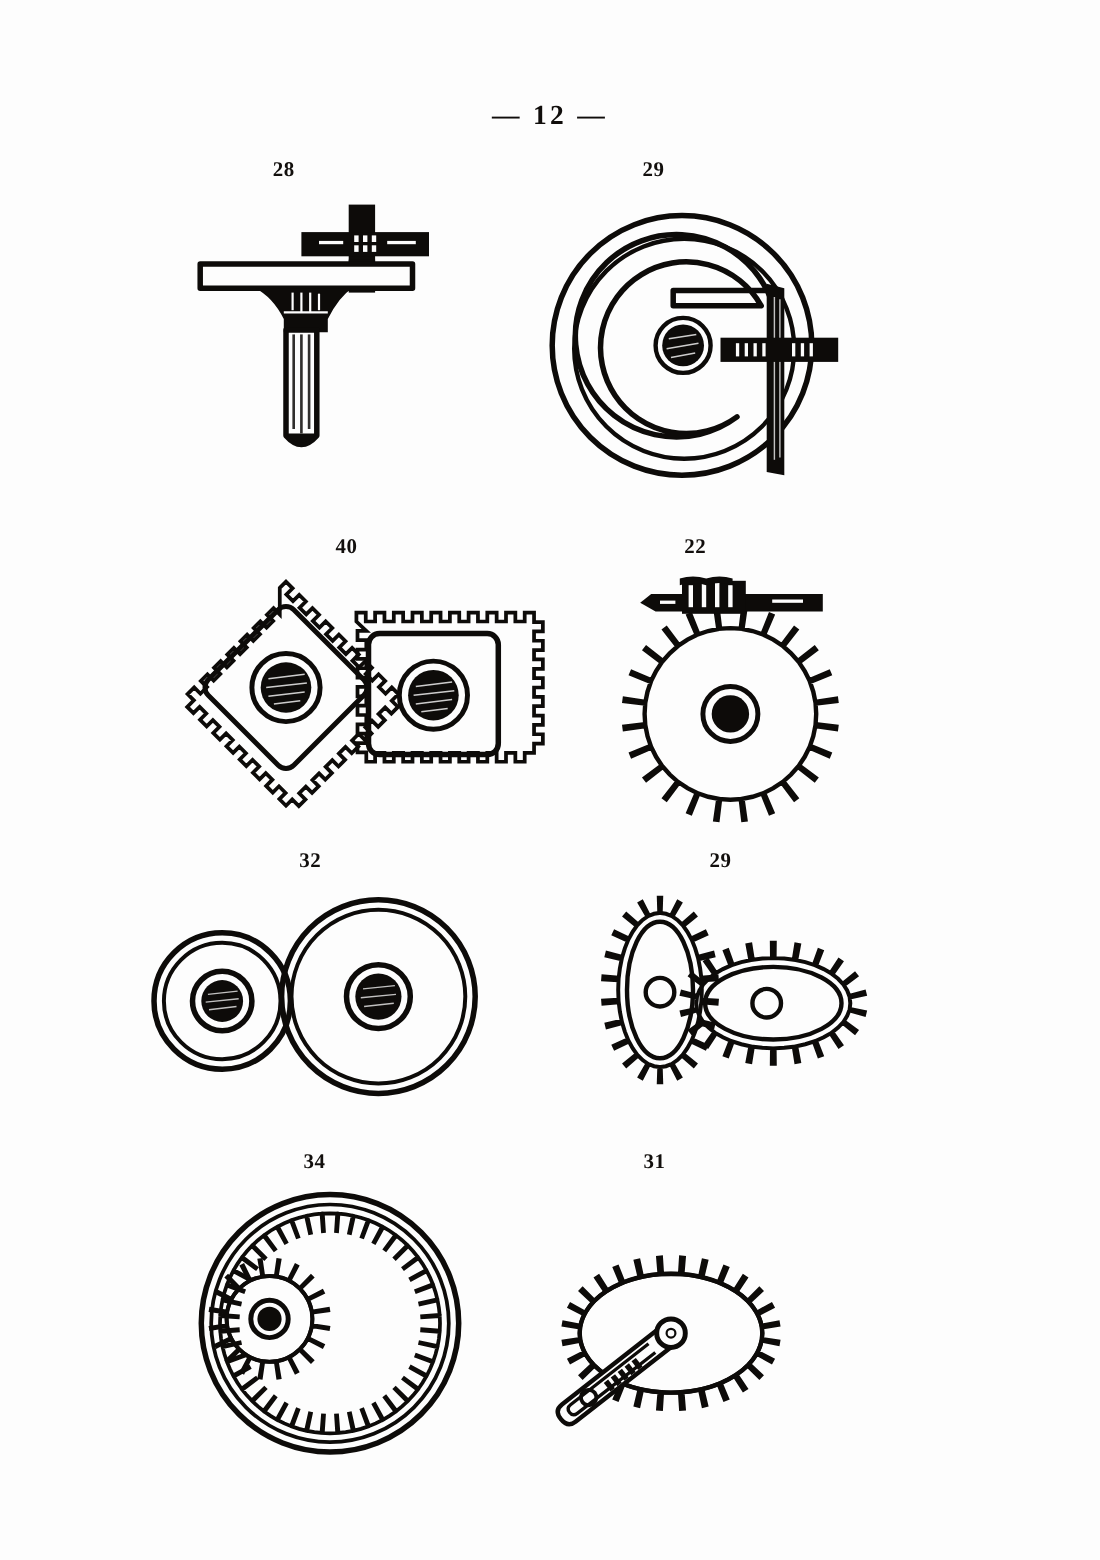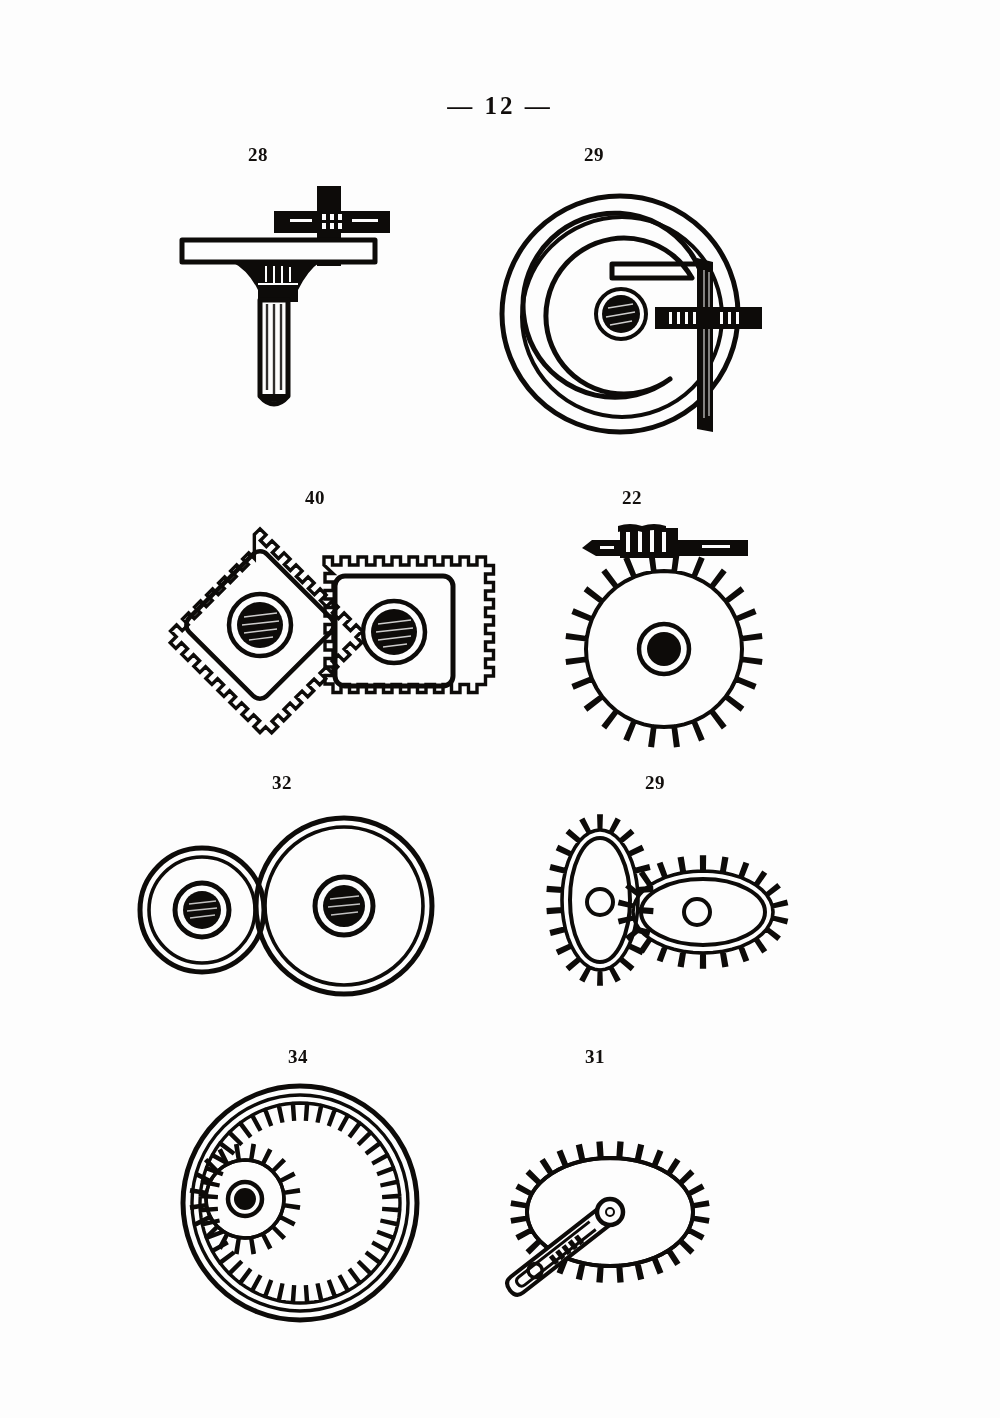--- a/index.html
+++ b/index.html
@@ -263,21 +263,21 @@
       <g transform="translate(181,100)">
         <g id="f33b">
             <path d="M70.00,0.00 L69.45,5.14 L83.13,8.09 L82.60,10.25 L69.11,6.53 L67.16,11.55 L64.16,16.39 L75.39,24.75 L74.02,26.52 L63.17,17.67 L58.89,22.17 L53.68,26.31 L61.71,37.78 L59.76,39.10 L52.11,27.38 L45.84,30.99 L38.85,34.11 L43.94,47.15 L41.60,48.03 L36.83,34.87 L29.08,37.29 L20.87,39.14 L23.39,52.91 L20.79,53.35 L18.57,39.53 L9.96,40.58 L1.20,40.99 L1.34,54.99 L-1.34,54.99 L-1.20,40.99 L-9.96,40.58 L-18.57,39.53 L-20.79,53.35 L-23.39,52.91 L-20.87,39.14 L-29.08,37.29 L-36.83,34.87 L-41.60,48.03 L-43.94,47.15 L-38.85,34.11 L-45.84,30.99 L-52.11,27.38 L-59.76,39.10 L-61.71,37.78 L-53.68,26.31 L-58.89,22.17 L-63.17,17.67 L-74.02,26.52 L-75.39,24.75 L-64.16,16.39 L-67.16,11.55 L-69.11,6.53 L-82.60,10.25 L-83.13,8.09 L-69.45,5.14 L-70.00,0.00 L-69.45,-5.14 L-83.13,-8.09 L-82.60,-10.25 L-69.11,-6.53 L-67.16,-11.55 L-64.16,-16.39 L-75.39,-24.75 L-74.02,-26.52 L-63.17,-17.67 L-58.89,-22.17 L-53.68,-26.31 L-61.71,-37.78 L-59.76,-39.10 L-52.11,-27.38 L-45.84,-30.99 L-38.85,-34.11 L-43.94,-47.15 L-41.60,-48.03 L-36.83,-34.87 L-29.08,-37.29 L-20.87,-39.14 L-23.39,-52.91 L-20.79,-53.35 L-18.57,-39.53 L-9.96,-40.58 L-1.20,-40.99 L-1.34,-54.99 L1.34,-54.99 L1.20,-40.99 L9.96,-40.58 L18.57,-39.53 L20.79,-53.35 L23.39,-52.91 L20.87,-39.14 L29.08,-37.29 L36.83,-34.87 L41.60,-48.03 L43.94,-47.15 L38.85,-34.11 L45.84,-30.99 L52.11,-27.38 L59.76,-39.10 L61.71,-37.78 L53.68,-26.31 L58.89,-22.17 L63.17,-17.67 L74.02,-26.52 L75.39,-24.75 L64.16,-16.39 L67.16,-11.55 L69.11,-6.53 L82.60,-10.25 L83.13,-8.09 L69.45,-5.14 L70.00,-0.00 Z" fill="none" stroke="#0d0b09" stroke-width="3.6" stroke-linejoin="miter"></path>
           </g>
         <ellipse cx="0" cy="0" rx="62" ry="33" class="ink" stroke-width="4"></ellipse>
         <circle cx="-6" cy="0" r="13" class="ink" stroke-width="4"></circle>
       </g>
     </svg>
   </div>
 
-  <div class="fig-label" style="left:288px; top:1046px;">34</div>
+  <div class="fig-label" style="left:276px; top:1046px;">34</div>
   <div class="figure" style="left:172px; top:1082px;">
     <svg width="262" height="242" viewBox="0 0 262 242">
       <g transform="translate(128,121)">
         <circle cx="0" cy="0" r="117" class="ink" stroke-width="5"></circle>
         <circle cx="0" cy="0" r="108" class="ink" stroke-width="3.4"></circle>
         <g id="f34ring">
             <path d="M100.00,0.00 L99.78,6.56 L83.82,5.51 L83.75,6.47 L99.70,7.70 L98.98,14.23 L97.83,20.70 L82.18,17.39 L81.98,18.32 L97.59,21.81 L95.95,28.17 L93.89,34.41 L78.87,28.90 L78.53,29.80 L93.49,35.48 L90.96,41.54 L88.04,47.42 L73.95,39.84 L73.49,40.68 L87.49,48.43 L84.13,54.06 L80.40,59.47 L67.53,49.95 L66.96,50.72 L79.71,60.38 L75.57,65.49 L71.11,70.31 L59.74,59.06 L59.06,59.74 L70.31,71.11 L65.49,75.57 L60.38,79.71 L50.72,66.96 L49.95,67.53 L59.47,80.40 L54.06,84.13 L48.43,87.49 L40.68,73.49 L39.84,73.95 L47.42,88.04 L41.54,90.96 L35.48,93.49 L29.80,78.53 L28.90,78.87 L34.41,93.89 L28.17,95.95 L21.81,97.59 L18.32,81.98 L17.39,82.18 L20.70,97.83 L14.23,98.98 L7.70,99.70 L6.47,83.75 L5.51,83.82 L6.56,99.78 L0.00,100.00 L-6.56,99.78 L-5.51,83.82 L-6.47,83.75 L-7.70,99.70 L-14.23,98.98 L-20.70,97.83 L-17.39,82.18 L-18.32,81.98 L-21.81,97.59 L-28.17,95.95 L-34.41,93.89 L-28.90,78.87 L-29.80,78.53 L-35.48,93.49 L-41.54,90.96 L-47.42,88.04 L-39.84,73.95 L-40.68,73.49 L-48.43,87.49 L-54.06,84.13 L-59.47,80.40 L-49.95,67.53 L-50.72,66.96 L-60.38,79.71 L-65.49,75.57 L-70.31,71.11 L-59.06,59.74 L-59.74,59.06 L-71.11,70.31 L-75.57,65.49 L-79.71,60.38 L-66.96,50.72 L-67.53,49.95 L-80.40,59.47 L-84.13,54.06 L-87.49,48.43 L-73.49,40.68 L-73.95,39.84 L-88.04,47.42 L-90.96,41.54 L-93.49,35.48 L-78.53,29.80 L-78.87,28.90 L-93.89,34.41 L-95.95,28.17 L-97.59,21.81 L-81.98,18.32 L-82.18,17.39 L-97.83,20.70 L-98.98,14.23 L-99.70,7.70 L-83.75,6.47 L-83.82,5.51 L-99.78,6.56 L-100.00,0.00 L-99.78,-6.56 L-83.82,-5.51 L-83.75,-6.47 L-99.70,-7.70 L-98.98,-14.23 L-97.83,-20.70 L-82.18,-17.39 L-81.98,-18.32 L-97.59,-21.81 L-95.95,-28.17 L-93.89,-34.41 L-78.87,-28.90 L-78.53,-29.80 L-93.49,-35.48 L-90.96,-41.54 L-88.04,-47.42 L-73.95,-39.84 L-73.49,-40.68 L-87.49,-48.43 L-84.13,-54.06 L-80.40,-59.47 L-67.53,-49.95 L-66.96,-50.72 L-79.71,-60.38 L-75.57,-65.49 L-71.11,-70.31 L-59.74,-59.06 L-59.06,-59.74 L-70.31,-71.11 L-65.49,-75.57 L-60.38,-79.71 L-50.72,-66.96 L-49.95,-67.53 L-59.47,-80.40 L-54.06,-84.13 L-48.43,-87.49 L-40.68,-73.49 L-39.84,-73.95 L-47.42,-88.04 L-41.54,-90.96 L-35.48,-93.49 L-29.80,-78.53 L-28.90,-78.87 L-34.41,-93.89 L-28.17,-95.95 L-21.81,-97.59 L-18.32,-81.98 L-17.39,-82.18 L-20.70,-97.83 L-14.23,-98.98 L-7.70,-99.70 L-6.47,-83.75 L-5.51,-83.82 L-6.56,-99.78 L-0.00,-100.00 L6.56,-99.78 L5.51,-83.82 L6.47,-83.75 L7.70,-99.70 L14.23,-98.98 L20.70,-97.83 L17.39,-82.18 L18.32,-81.98 L21.81,-97.59 L28.17,-95.95 L34.41,-93.89 L28.90,-78.87 L29.80,-78.53 L35.48,-93.49 L41.54,-90.96 L47.42,-88.04 L39.84,-73.95 L40.68,-73.49 L48.43,-87.49 L54.06,-84.13 L59.47,-80.40 L49.95,-67.53 L50.72,-66.96 L60.38,-79.71 L65.49,-75.57 L70.31,-71.11 L59.06,-59.74 L59.74,-59.06 L71.11,-70.31 L75.57,-65.49 L79.71,-60.38 L66.96,-50.72 L67.53,-49.95 L80.40,-59.47 L84.13,-54.06 L87.49,-48.43 L73.49,-40.68 L73.95,-39.84 L88.04,-47.42 L90.96,-41.54 L93.49,-35.48 L78.53,-29.80 L78.87,-28.90 L93.89,-34.41 L95.95,-28.17 L97.59,-21.81 L81.98,-18.32 L82.18,-17.39 L97.83,-20.70 L98.98,-14.23 L99.70,-7.70 L83.75,-6.47 L83.82,-5.51 L99.78,-6.56 L100.00,-0.00 Z" fill="none" stroke="#0d0b09" stroke-width="3.4" stroke-linejoin="miter"></path>
           </g>
       </g>
       <g transform="translate(73,117)">

